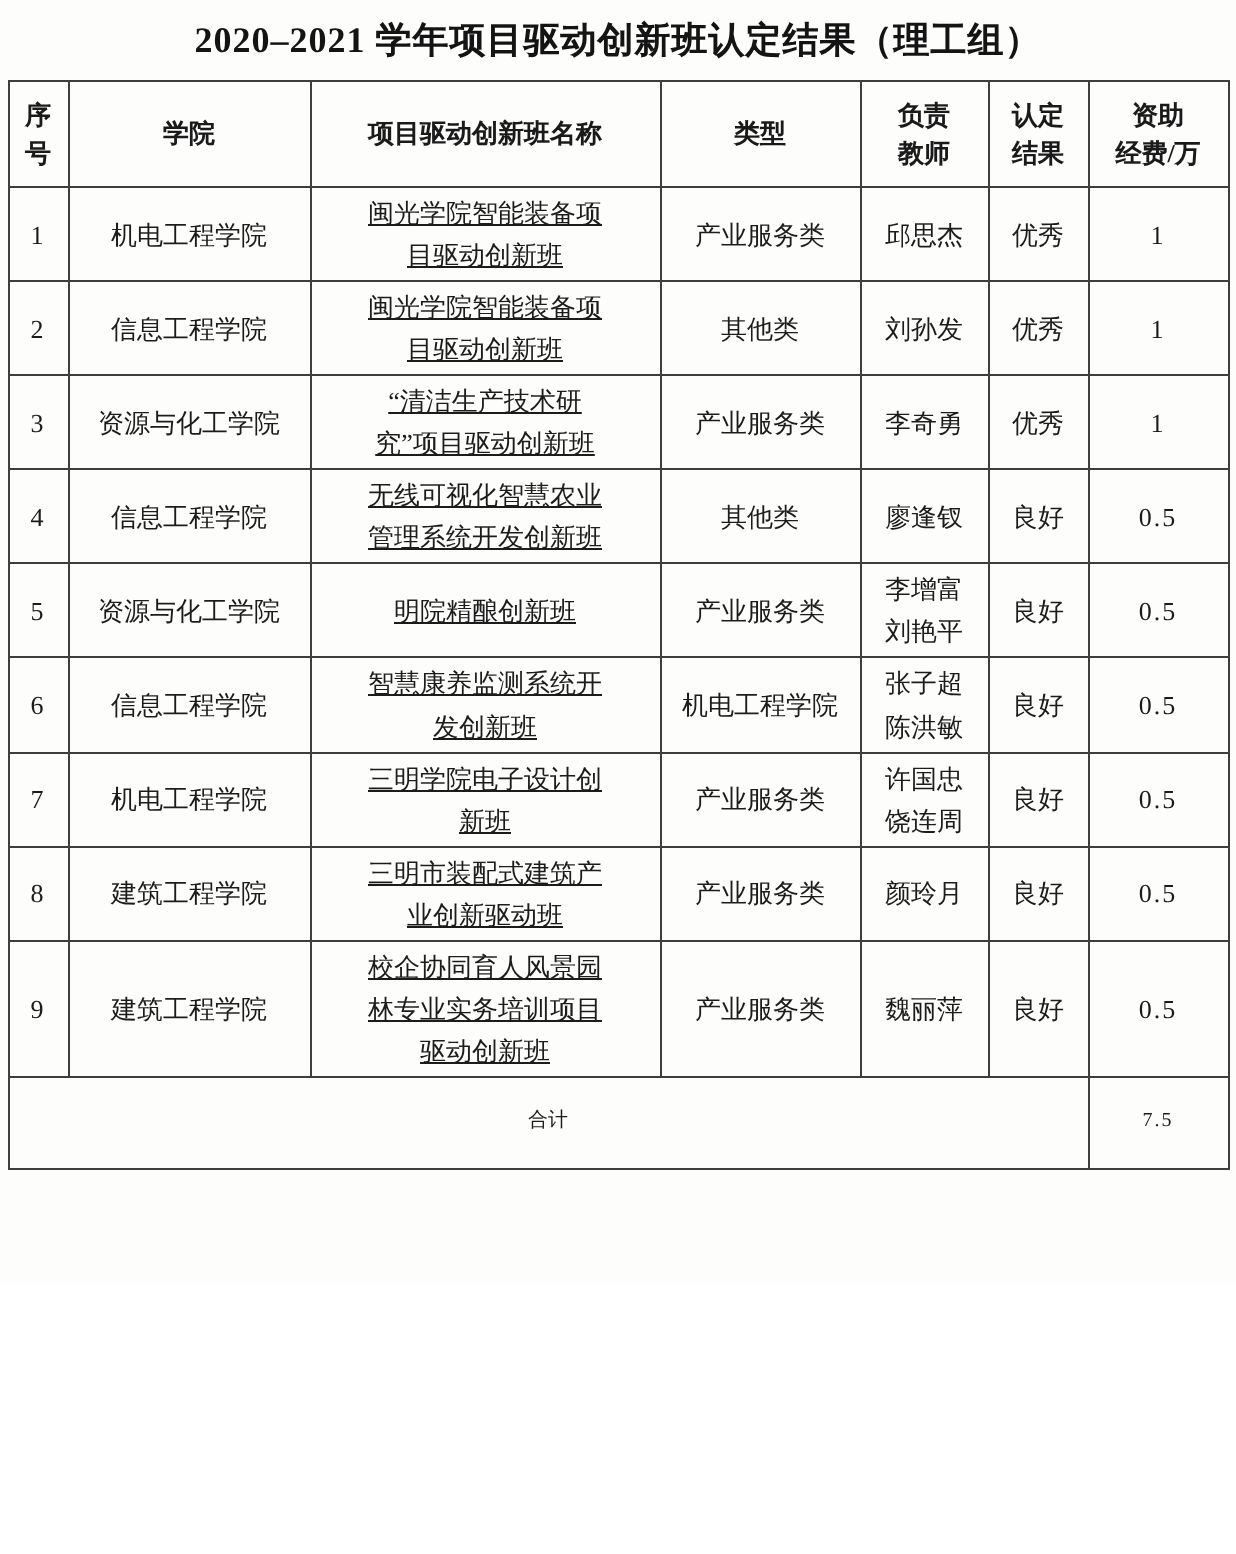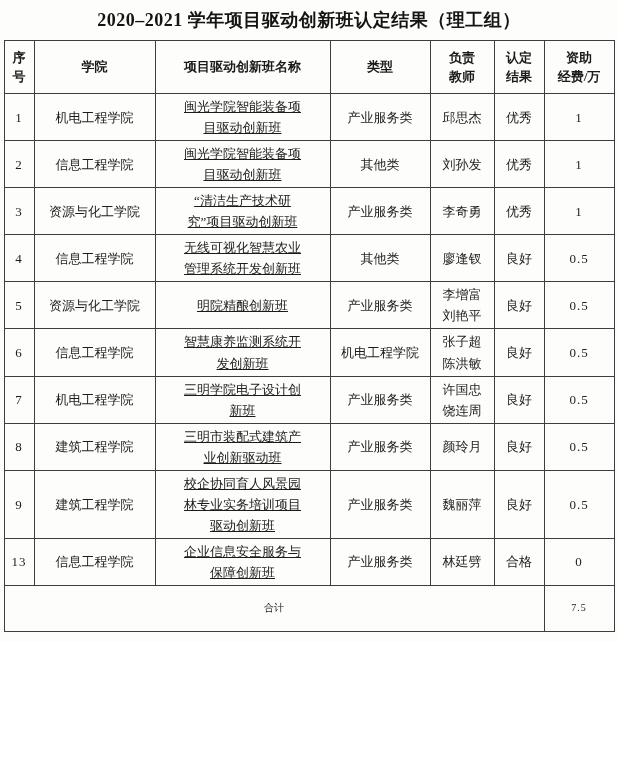--- a/index.html
+++ b/index.html
@@ -174,29 +174,20 @@
         </tr>
         <tr>
           <td class="col-no">9</td>
           <td class="col-college">建筑工程学院</td>
           <td class="col-name">校企协同育人风景园林专业实务培训项目驱动创新班</td>
           <td class="col-type">产业服务类</td>
           <td class="col-teacher">魏丽萍</td>
           <td class="col-result">良好</td>
           <td class="col-funding">0.5</td>
         </tr>
-        <tr>
-          <td class="col-no">13</td>
-          <td class="col-college">信息工程学院</td>
-          <td class="col-name">企业信息安全服务与保障创新班</td>
-          <td class="col-type">产业服务类</td>
-          <td class="col-teacher">林廷劈</td>
-          <td class="col-result">合格</td>
-          <td class="col-funding">0</td>
-        </tr>
       </tbody>
     <tfoot>
       <tr class="total-row">
         <td colspan="6">合计</td>
         <td class="col-funding">7.5</td>
       </tr>
     </tfoot>
   </table>
 
 </div>

